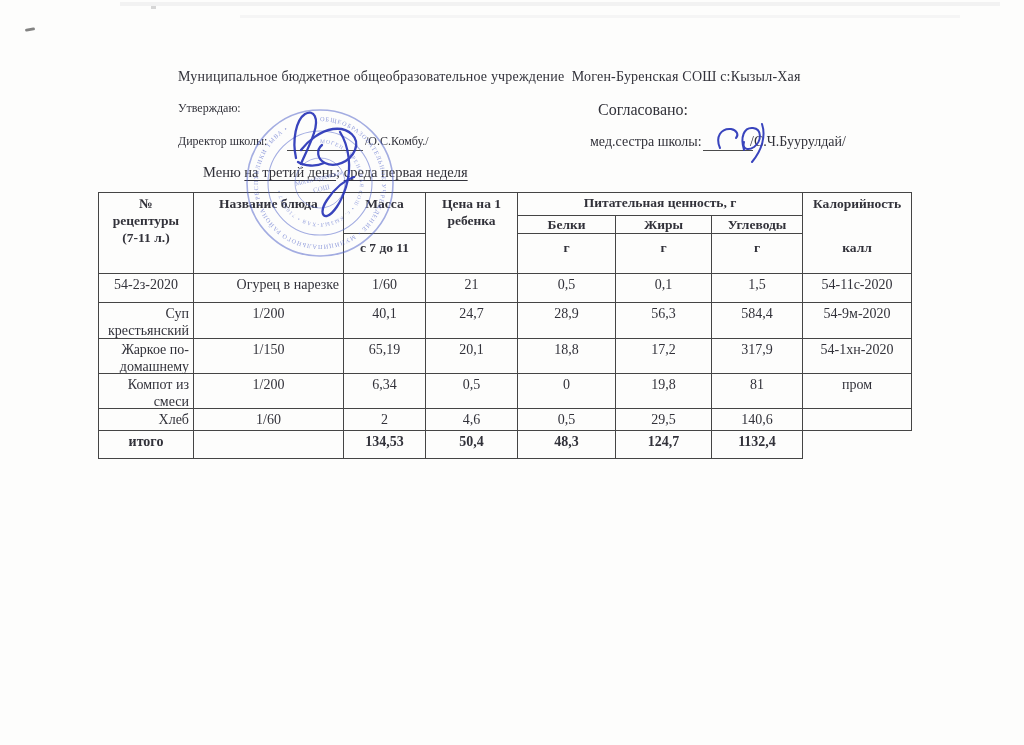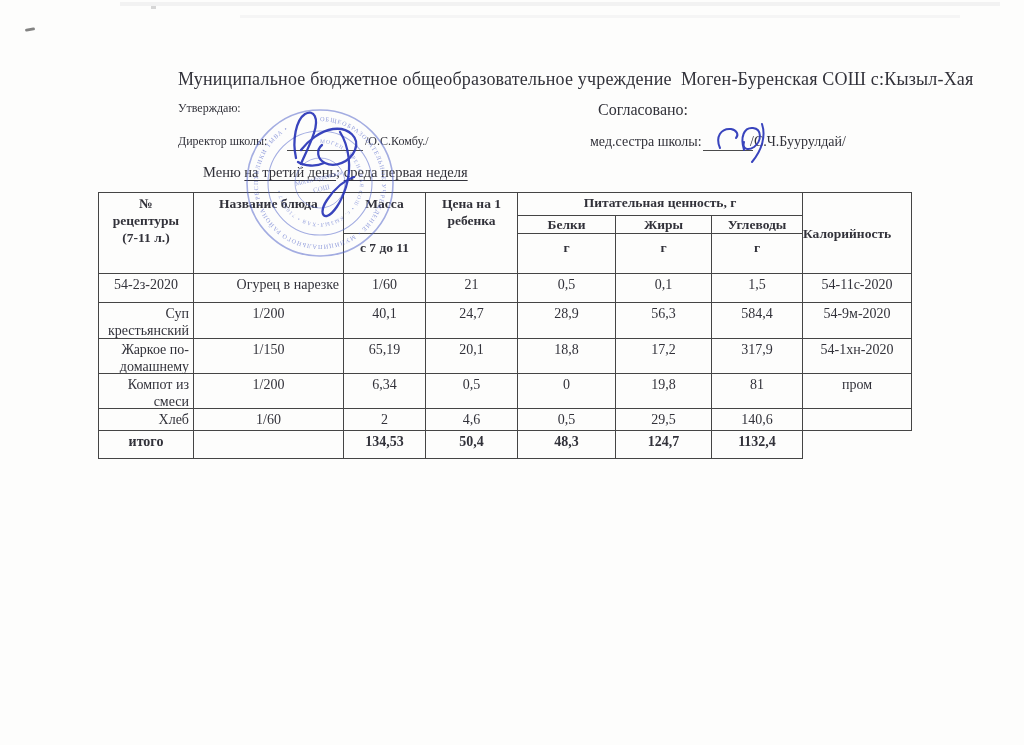--- a/index.html
+++ b/index.html
@@ -9,21 +9,21 @@
     background:#fdfdfc; color:#32323a; position:relative; overflow:hidden;
   }
   .abs { position:absolute; }
   
   .streak1 { left:120px; top:2px; width:880px; height:4px; background:#ececec; opacity:.65; }
   .streak2 { left:240px; top:15px; width:720px; height:3px; background:#f2f2f2; opacity:.8; }
   .dash-mark { left:25px; top:28px; width:10px; height:3px; background:#5a5a5a;
                border-radius:2px; transform:rotate(-10deg); opacity:.75; }
   .speck { left:151px; top:6px; width:5px; height:3px; background:#d6d6d6; }
   
-  .doc-title { left:178px; top:69px; font-size:18px; letter-spacing:.2px; white-space:pre; }
+  .doc-title { left:178px; top:69px; font-size:14px; letter-spacing:.2px; white-space:pre; }
   .approve { left:178px; top:101px; font-size:12px; }
   .agree { left:598px; top:101px; font-size:16px; }
   .dir-label { left:178px; top:134px; font-size:12px; }
   .dir-underline { left:287px; top:150px; width:76px; height:1px; background:#4b4b4b; }
   .dir-name { left:365px; top:134px; font-size:12px; }
   .nurse-label { left:590px; top:134px; font-size:14px; }
   .nurse-underline { left:703px; top:150px; width:50px; height:1px; background:#4b4b4b; }
   .nurse-name { left:750px; top:134px; font-size:14px; }
   .menu-line { left:203px; top:164px; font-size:14.5px; }
   .menu-line .u { text-decoration:underline; text-underline-offset:3px; }
@@ -46,21 +46,21 @@
   .mass-h     { grid-row:1 / span 2; grid-column:3; }
   .mass-sub   { grid-row:3; grid-column:3; padding-top:6px; }
   .price-h    { grid-row:1 / span 3; grid-column:4; }
   .nutr-h     { grid-row:1; grid-column:5 / span 3; padding-top:2px; }
   .prot-h     { grid-row:2; grid-column:5; padding-top:1px;text-align:center; }
   .fat-h      { grid-row:2; grid-column:6; padding-top:1px; }
   .carb-h     { grid-row:2; grid-column:7; padding-top:1px; }
   .g1 { grid-row:3; grid-column:5; padding-top:6px; }
   .g2 { grid-row:3; grid-column:6; padding-top:6px; }
   .g3 { grid-row:3; grid-column:7; padding-top:6px; }
-  .cal-h { grid-row:1 / span 3; grid-column:8; display:flex; flex-direction:row;
+  .cal-h { grid-row:1 / span 3; grid-column:8; display:flex; flex-direction:column;
            align-items:center; gap:27px; }
   
   .stamp-svg { left:230px; top:93px; pointer-events:none; }
   .sig-svg { left:170px; top:100px; pointer-events:none; }
 </style>
 </head>
 <body>
 
 <div class="abs streak1"></div>
 <div class="abs streak2"></div>

